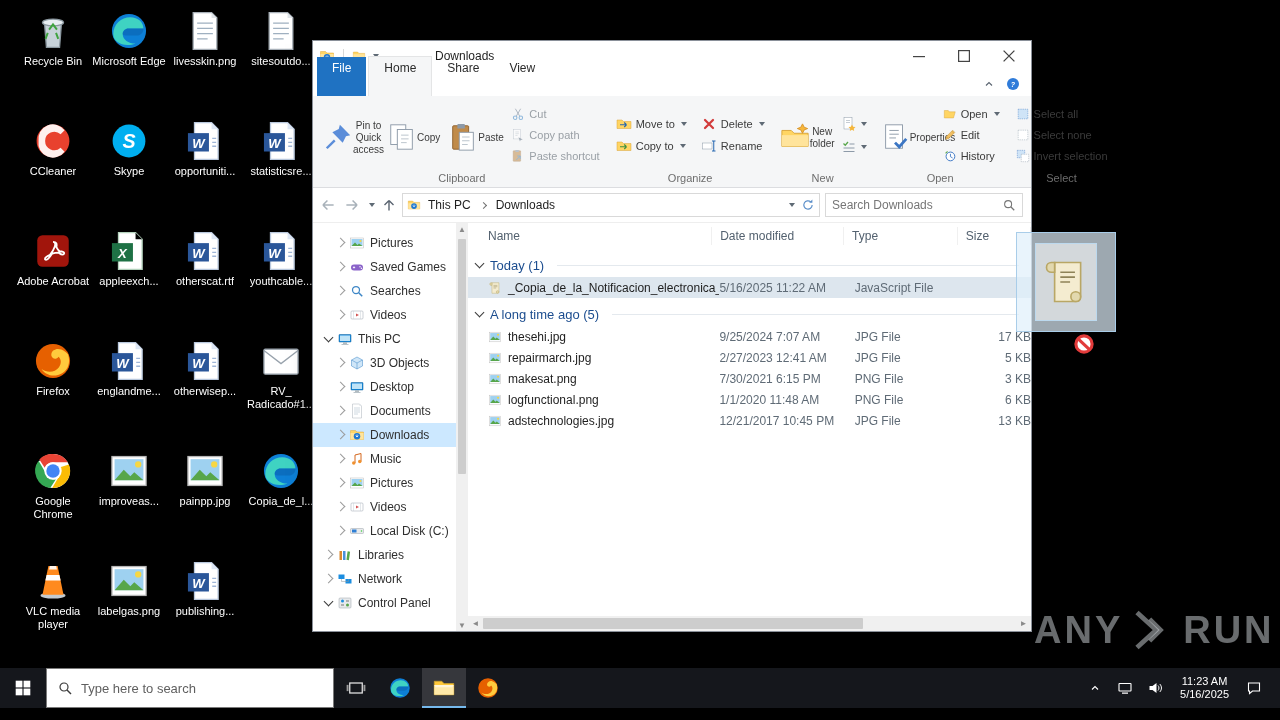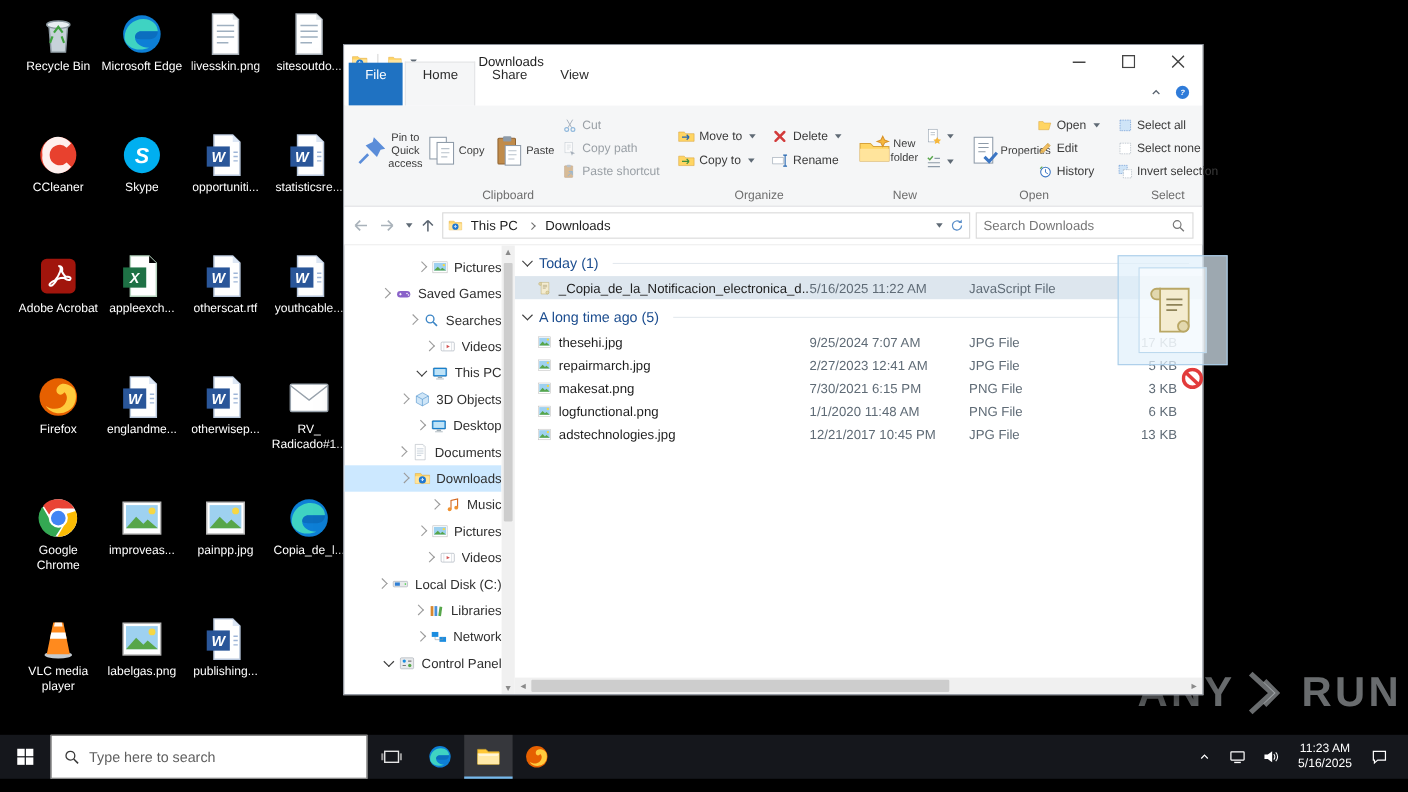--- a/index.html
+++ b/index.html
@@ -17,21 +17,21 @@
     grid-template-rows:repeat(6,110px); grid-auto-flow:column; grid-auto-columns:76px; z-index:1;margin-left:12px; }
   .dicon { width:74px; display:flex; flex-direction:column; align-items:center; padding-top:6px; cursor:default; }
   .dlabel { margin-top:3px; font-size:11px; line-height:13px; color:#fff; text-align:center;
     text-shadow:1px 1px 2px #000, 0 0 3px #000; max-width:74px; max-height:27px; overflow:hidden; word-wrap:break-word; }
 
   
   .watermark { position:absolute; left:1034px; top:608px; display:flex; align-items:center; gap:6px;
     color:rgba(210,215,220,.5); font-size:38px; font-weight:bold; letter-spacing:3px; z-index:2; }
 
   
-  .window { position:absolute; left:312px; top:40px; width:782px; height:592px; background:#fff;
+  .window { position:absolute; left:312px; top:40px; width:720px; height:592px; background:#fff;
     border:1px solid #8a9099; box-shadow:0 4px 18px rgba(0,0,0,.55); z-index:5; display:flex; flex-direction:column; }
 
   .titlebar { height:30px; display:flex; align-items:center; background:#fff; padding-left:6px; }
   .qat { display:flex; align-items:center; gap:5px; }
   .qat-sep { width:1px; height:14px; background:#d8d8d8; margin:0 3px; }
   .title { margin-left:56px; font-size:12px; color:#1e1e1e; }
   .win-controls { margin-left:auto; display:flex; height:100%; }
   .wc { width:45px; display:flex; align-items:center; justify-content:center; }
 
   .tabsrow { height:25px; display:flex; align-items:flex-end; background:#fff; padding-left:4px; }
@@ -63,21 +63,21 @@
   .addr-box { flex:1; height:24px; border:1px solid #d9d9d9; display:flex; align-items:center; padding:0 4px; gap:5px; }
   .crumb { color:#1e1e1e; font-size:12px; padding:0 2px; }
   .crumb-sep { width:5px; height:5px; border-top:1px solid #6f6f6f; border-right:1px solid #6f6f6f; transform:rotate(45deg); margin:0 3px; }
   .addr-right { margin-left:auto; display:flex; align-items:center; gap:6px; }
   .search-box { width:198px; height:24px; border:1px solid #d9d9d9; display:flex; align-items:center; padding:0 6px; gap:4px; }
   .search-box input { border:none; outline:none; flex:1; font:12px "Liberation Sans",sans-serif; color:#444; }
   .search-box input::placeholder { color:#767676; }
 
   .content { flex:1; display:flex; overflow:hidden; border-top:1px solid #eee; }
   .navpane { width:143px; padding-top:8px; overflow:hidden; }
-  .nav-item { height:24px; display:flex; align-items:center; gap:5px; white-space:nowrap; color:#2f2f2f; font-size:12px;justify-content:flex-end; }
+  .nav-item { height:24px; display:flex; align-items:center; gap:5px; white-space:nowrap; color:#2f2f2f; font-size:12px; }
   .nav-item.ind0 { padding-left:12px; } .nav-item.ind1 { padding-left:24px; }
   .nav-item.selected { background:#cce8ff; }
   .tw { width:7px; height:7px; flex:none; border-top:1px solid #9b9b9b; border-right:1px solid #9b9b9b; transform:rotate(45deg); margin-top:-2px; }
   .tw.open { border-color:#3b3b3b; transform:rotate(135deg); margin-top:-4px; }
   .nav-label { overflow:hidden; text-overflow:ellipsis; }
 
   .vscroll { width:12px; background:#f0f0f0; display:flex; flex-direction:column; align-items:center; }
   .vs-arrow { height:12px; display:flex; align-items:center; justify-content:center; color:#8a8a8a; font-size:8px; }
   .vs-thumb { width:8px; height:235px; background:#cdcdcd; margin-top:4px; border-radius:1px; }
 
@@ -932,20 +932,26 @@
     </div>
 
     <div class="vscroll">
       <div class="vs-arrow">▲</div>
       <div class="vs-thumb"></div>
       <div style="flex:1"></div>
       <div class="vs-arrow">▼</div>
     </div>
 
     <div class="filearea">
+      <div class="cols-header">
+        <div class="col name">Name</div>
+        <div class="col date">Date modified</div>
+        <div class="col type">Type</div>
+        <div class="col size">Size</div>
+      </div>
 
       <div class="listbody">
         <div class="group-hdr">
           <span class="tw open"></span>
           <span>Today (1)</span>
           <span class="ghr-line"></span>
         </div>
         <div class="frow selected">
           <div class="fc name">
               <i class="ic i14">

